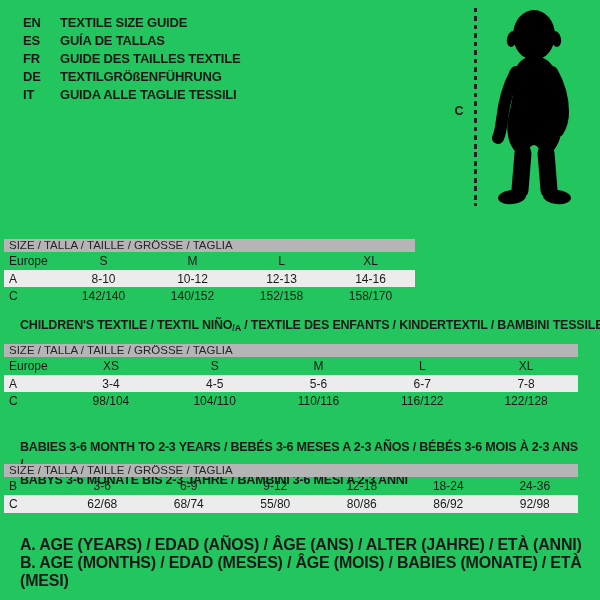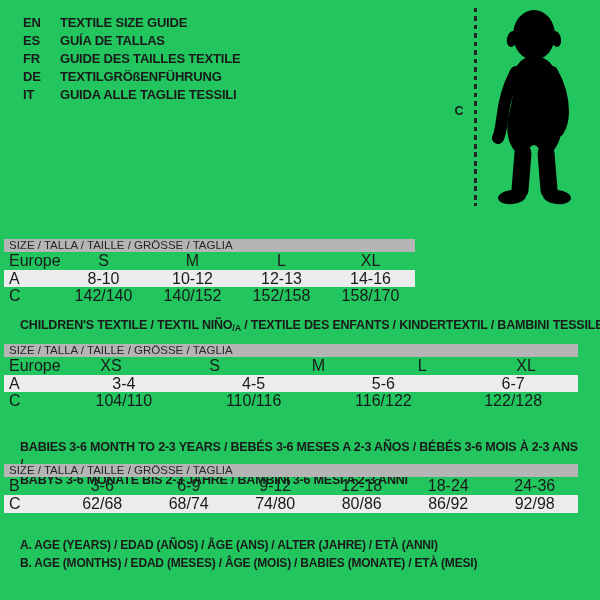--- a/index.html
+++ b/index.html
@@ -19,27 +19,27 @@
   .fig-c { position:absolute; left:450px; top:104px; width:18px; text-align:center; font-weight:bold; font-size:12.5px; }
   .fig-svg { position:absolute; left:482px; top:8px; }
   
   .tbl-title { position:absolute; left:20px; font-weight:bold; font-size:12.5px; letter-spacing:-0.2px; white-space:nowrap; }
   .tbl-title.two-line { white-space:normal; line-height:16.5px; width:560px; }
   .sub { font-size:9px; vertical-align:-2px; }
   .tbl { position:absolute; left:4px; }
   .w-narrow { width:411px; }
   .w-wide { width:574px; }
   .bar { height:13px; background:var(--bar-color,#b5b5b5); font-size:11.5px; line-height:13px; padding-left:5px; color:#262626; }
-  .trow { display:flex; align-items:center; font-size:16px; }
+  .trow { display:flex; align-items:center; font-size:12px; }
   .h18 { height:18px; } .h17 { height:17px; }
   .alt { background:var(--alt-row-color,#ececec); }
   .lab { width:55px; padding-left:5px; }
   .cell { flex:1; text-align:center; }
   
-  .notes { position:absolute; left:20px; top:536px; font-weight:bold; font-size:12px; line-height:18px; letter-spacing:-0.2px; }
+  .notes { position:absolute; left:20px; top:536px; font-weight:bold; font-size:16px; line-height:18px; letter-spacing:-0.2px; }
 </style>
 </head>
 <body>
 
 <div class="canvas">
 
   <div class="lang-list">
     <div class="lang-row">
       <span class="lang-code">EN</span>
       <span class="lang-title">TEXTILE SIZE GUIDE</span>
@@ -114,23 +114,25 @@
       <span class="cell">M</span>
       <span class="cell">L</span>
       <span class="cell">XL</span>
     </div>
     <div class="trow h17 alt">
       <span class="lab">A</span>
       <span class="cell">3-4</span>
       <span class="cell">4-5</span>
       <span class="cell">5-6</span>
       <span class="cell">6-7</span>
+      <span class="cell">7-8</span>
     </div>
     <div class="trow h18">
       <span class="lab">C</span>
+      <span class="cell">98/104</span>
       <span class="cell">104/110</span>
       <span class="cell">110/116</span>
       <span class="cell">116/122</span>
       <span class="cell">122/128</span>
     </div>
   </div>
 
   <div class="tbl-title two-line" style="top:439px">
     <div>BABIES 3-6 MONTH TO 2-3 YEARS / BEBÉS 3-6 MESES A 2-3 AÑOS / BÉBÉS 3-6 MOIS À 2-3 ANS /</div>
     <div>BABYS 3-6 MONATE BIS 2-3 JAHRE / BAMBINI 3-6 MESI A 2-3 ANNI</div>
@@ -143,21 +145,21 @@
       <span class="cell">6-9</span>
       <span class="cell">9-12</span>
       <span class="cell">12-18</span>
       <span class="cell">18-24</span>
       <span class="cell">24-36</span>
     </div>
     <div class="trow h18 alt">
       <span class="lab">C</span>
       <span class="cell">62/68</span>
       <span class="cell">68/74</span>
-      <span class="cell">74/80</span>
+      <span class="cell">55/80</span>
       <span class="cell">80/86</span>
       <span class="cell">86/92</span>
       <span class="cell">92/98</span>
     </div>
   </div>
 
   <div class="notes">
     <div>A. AGE (YEARS) / EDAD (AÑOS) / ÂGE (ANS) / ALTER (JAHRE) / ETÀ (ANNI)</div>
     <div>B. AGE (MONTHS) / EDAD (MESES) / ÂGE (MOIS) / BABIES (MONATE) / ETÀ (MESI)</div>
   </div>

